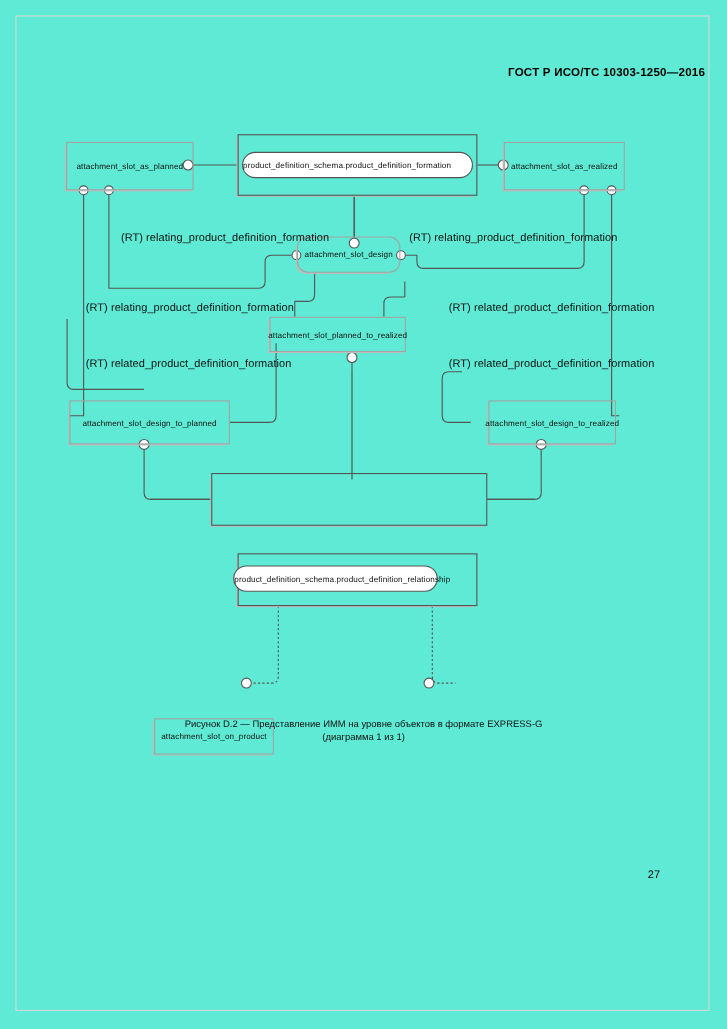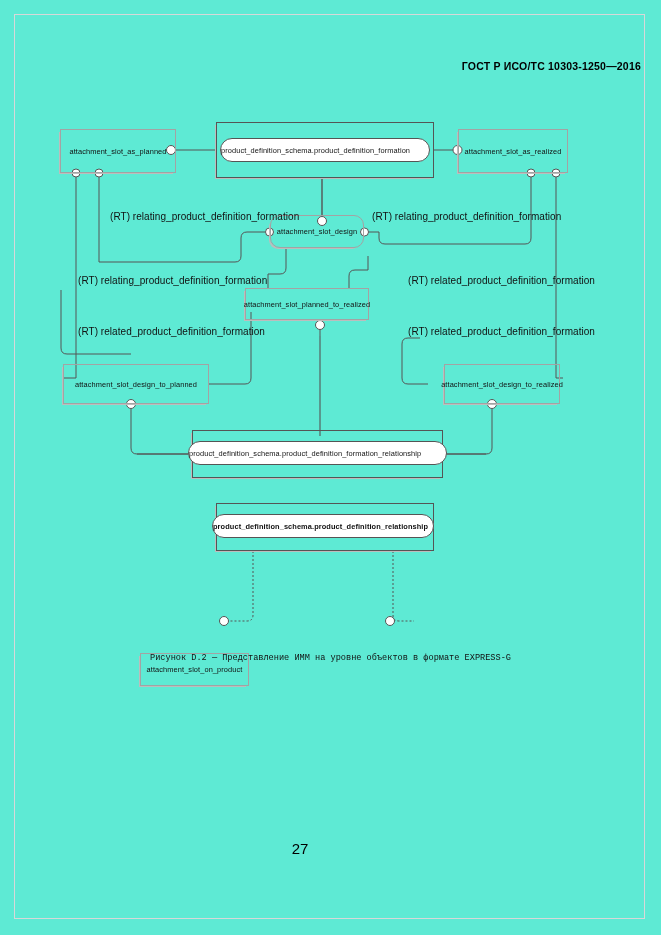--- a/index.html
+++ b/index.html
@@ -96,29 +96,28 @@
   }
   .fig-caption {
     position: absolute;
     left: 0;
     top: 652px;
     width: 661px;
     text-align: center;
     font-size: 8.6px;
     line-height: 12px;
     color: #111;
-    font-family: Liberation Mono, monospace;
   }
   .page-number {
     position: absolute;
     left: 0;
-    top: 840px;
+    top: 790px;
     width: 600px;
-    text-align: center;
-    font-size: 15px;
+    text-align: right;
+    font-size: 10px;
     color: #000;
   }
 </style>
 </head>
 <body>
 
 <div id="page">
 
   <div class="page-border"></div>
 
@@ -214,26 +213,23 @@
 
     <div class="node shadowed" style="left:63px; top:364px; width:146px; height:40px;">
       <span>attachment_slot_design_to_planned</span>
     </div>
 
     <div class="node shadowed" style="left:444px; top:364px; width:116px; height:40px;">
       <span>attachment_slot_design_to_realized</span>
     </div>
 
     <div class="outer-frame" style="left:192px; top:430px; width:251px; height:48px;"></div>
-    <div class="rounded-node" style="left:188px; top:441px; width:259px; height:24px;">
-      <span>product_definition_schema.product_definition_formation_relationship</span>
-    </div>
 
     <div class="outer-frame" style="left:216px; top:503px; width:218px; height:48px;"></div>
-    <div class="rounded-node" style="left:212px; top:514px; width:222px; height:24px;font-weight:bold;">
+    <div class="rounded-node" style="left:212px; top:514px; width:186px; height:24px;">
       <span>product_definition_schema.product_definition_relationship</span>
     </div>
 
     <div class="node shadowed" style="left:140px; top:605px; width:109px; height:33px;margin-top:48px;">
       <span>attachment_slot_on_product</span>
     </div>
 
 
     <div class="edge-label" style="left:110px; top:211px;">(RT) relating_product_definition_formation</div>
 
@@ -242,19 +238,20 @@
     <div class="edge-label" style="left:78px; top:275px;">(RT) relating_product_definition_formation</div>
 
     <div class="edge-label" style="left:408px; top:275px;">(RT) related_product_definition_formation</div>
 
     <div class="edge-label" style="left:78px; top:326px;">(RT) related_product_definition_formation</div>
 
     <div class="edge-label" style="left:408px; top:326px;">(RT) related_product_definition_formation</div>
 
     <div class="fig-caption">
       <div>Рисунок D.2 — Представление ИММ на уровне объектов в формате EXPRESS-G</div>
+      <div>(диаграмма 1 из 1)</div>
     </div>
 
   </div>
 
   <div class="page-number">27</div>
 
 </div>
 
 </body></html>

